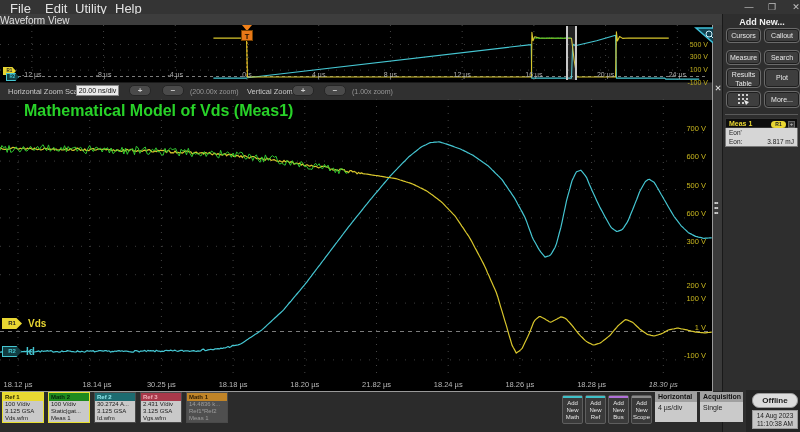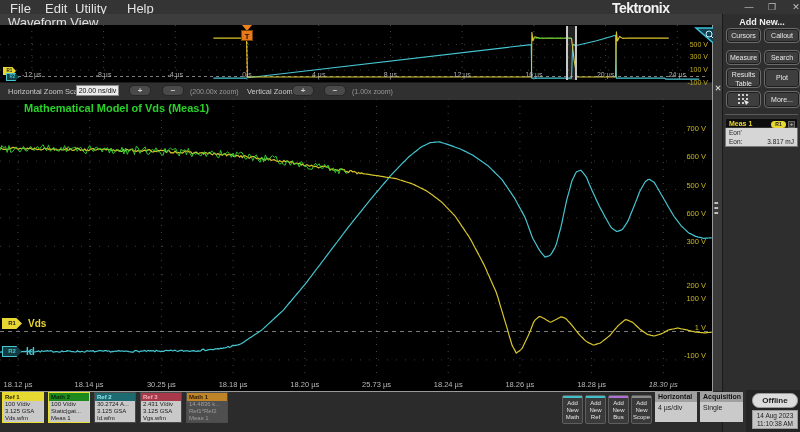--- a/index.html
+++ b/index.html
@@ -6,21 +6,21 @@
   #app{position:relative;width:800px;height:432px;background:#2b2b2b;overflow:hidden;
        font-family:"Liberation Sans",sans-serif;-webkit-font-smoothing:antialiased;}
   .abs{position:absolute;}
   
   #menubar{left:0;top:0;width:800px;height:14px;background:#343434;border-bottom:1px solid #1c1c1c;}
   .menu-item{top:1px;font-size:13px;color:#e3e3e3;cursor:default;}
   #logo{left:612px;top:0px;width:100px;font-size:14px;font-weight:bold;color:#f4f4f4;letter-spacing:-0.5px;}
   .winctl{top:2px;width:14px;height:11px;color:#c0c0c0;font-size:9px;text-align:center;line-height:11px;}
   
   #tabstrip{left:0;top:14px;width:722px;height:11px;background:#3d3d3d;}
-  #tabstrip span{position:absolute;left:8px;top:1px;font-size:13px;color:#e0e0e0;}
+  #tabstrip span{position:absolute;left:0;top:1px;font-size:10px;color:#e0e0e0;}
   
   #waveview{left:0;top:25px;width:712px;height:366px;background:#000;
             border-right:1px solid #9a9a9a;border-bottom:1px solid #9a9a9a;}
   #splitter{left:713px;top:25px;width:9px;height:366px;background:#3a3a3a;}
   #grip{left:714px;top:200px;width:7px;height:18px;color:#cfcfcf;font-size:8px;line-height:5px;letter-spacing:-1px;}
   svg{position:absolute;left:0;}
   #ovsvg{top:0;}
   #mainsvg{top:74px;}
   .ov-time-label{top:46px;width:36px;text-align:center;font-size:7px;color:#adadad;}
   .ov-volt-label{width:34px;text-align:right;font-size:7px;color:#c0ae1e;}
@@ -33,21 +33,21 @@
   #zoomwin{left:566px;top:1px;width:11px;height:54px;background:rgba(190,190,190,0.18);
            border-left:2px solid #c8c8c8;border-right:2px solid #c8c8c8;box-sizing:border-box;}
   
   .chbadge{height:11px;font-size:6px;font-weight:bold;line-height:11px;text-align:center;
            clip-path:polygon(0 0,72% 0,100% 50%,72% 100%,0 100%);}
   .chbadge.yellow{background:#e8d632;color:#222;}
   .chbadge.cyan{background:#123d42;color:#45c6d2;box-shadow:inset 0 0 0 1px #45c6d2;}
   .ovbadge{height:8px;width:13px;font-size:4.5px;line-height:8px;}
   #vds-label{left:28px;font-size:10px;font-weight:bold;color:#e8d632;}
   #id-label{left:26px;font-size:10px;font-weight:bold;color:#45c6d2;}
-  #main-title{left:24px;top:77px;font-size:11px;font-weight:bold;color:#28d228;}
+  #main-title{left:24px;top:77px;font-size:16px;font-weight:bold;color:#28d228;}
   
   #zoombar{left:0;top:57px;width:712px;height:17px;background:#303030;border-top:1px solid #1a1a1a;}
   .zb-label{top:4px;font-size:7.5px;color:#c8c8c8;}
   .zb-dim{top:5px;font-size:7px;color:#979797;}
   #zb-box{left:76px;top:2px;width:43px;height:11px;background:#ebebeb;border:1px solid #888;box-sizing:border-box;
           font-size:7px;color:#111;text-align:center;line-height:9px;}
   .zb-btn{top:2px;width:22px;height:11px;background:#4a4a4a;border:1px solid #262626;border-radius:5px;box-sizing:border-box;
           color:#cfcfcf;font-size:8px;font-weight:bold;text-align:center;line-height:9px;}
   #zb-close{left:713px;top:83px;width:10px;height:10px;color:#e6e6e6;font-size:8.5px;line-height:10px;text-align:center;}
   
@@ -95,22 +95,21 @@
 </style>
 </head>
 <body>
 
 <div id="app">
 
   <div class="abs" id="menubar">
     <span class="abs menu-item" style="left:10px">File</span>
     <span class="abs menu-item" style="left:45px">Edit</span>
     <span class="abs menu-item" style="left:75px">Utility</span>
-    <span class="abs menu-item" style="left:127px">Help</span>
-    <span class="abs" id="logo">Tektronix</span>
+    <span class="abs menu-item" style="left:115px">Help</span>
     <span class="abs winctl" style="left:742px">—</span>
     <span class="abs winctl" style="left:765px">❐</span>
     <span class="abs winctl" style="left:789px">✕</span>
   </div>
 
   <div class="abs" id="tabstrip">
     <span>Waveform View</span>
   </div>
 
   <div class="abs" id="waveview">
@@ -195,25 +194,25 @@
       <div class="ov-time-label" style="left: 372.44px; position: absolute;">8 µs</div>
       <div class="ov-time-label" style="left: 444.16px; position: absolute;">12 µs</div>
       <div class="ov-time-label" style="left: 515.88px; position: absolute;">16 µs</div>
       <div class="ov-time-label" style="left: 587.6px; position: absolute;">20 µs</div>
       <div class="ov-time-label" style="left: 659.32px; position: absolute;">24 µs</div>
       <div class="ov-volt-label" style="left: 674px; top: 15.5px; position: absolute;">500 V</div>
       <div class="ov-volt-label" style="left: 674px; top: 28.3px; position: absolute;">300 V</div>
       <div class="ov-volt-label" style="left: 674px; top: 41.1px; position: absolute;">100 V</div>
       <div class="ov-volt-label" style="left: 674px; top: 53.9px; position: absolute;">-100 V</div>
       <div class="main-time-label" style="left: -4px; position: absolute;">18.12 µs</div>
-      <div class="main-time-label" style="left: 67px; position: absolute;">18.14 µs</div>
+      <div class="main-time-label" style="left: 75px; position: absolute;">18.14 µs</div>
       <div class="main-time-label" style="left: 139.4px; position: absolute;">30.25 µs</div>
       <div class="main-time-label" style="left: 211.1px; position: absolute;">18.18 µs</div>
       <div class="main-time-label" style="left: 282.8px; position: absolute;">18.20 µs</div>
-      <div class="main-time-label" style="left: 354.5px; position: absolute;">25.73 µs</div>
+      <div class="main-time-label" style="left: 354.5px; position: absolute;">21.82 µs</div>
       <div class="main-time-label" style="left: 426.2px; position: absolute;">18.24 µs</div>
       <div class="main-time-label" style="left: 497.9px; position: absolute;">18.26 µs</div>
       <div class="main-time-label" style="left: 569.6px; position: absolute;">18.28 µs</div>
       <div class="main-time-label" style="left: 641.3px; position: absolute; font-style: italic;">18.30 µs</div>
       <div class="main-volt-label" style="left: 666px; top: 98.7px; position: absolute;">700 V</div>
       <div class="main-volt-label" style="left: 666px; top: 127.1px; position: absolute;">600 V</div>
       <div class="main-volt-label" style="left: 666px; top: 155.5px; position: absolute;">500 V</div>
       <div class="main-volt-label" style="left: 666px; top: 183.9px; position: absolute;">600 V</div>
       <div class="main-volt-label" style="left: 666px; top: 212.3px; position: absolute;">300 V</div>
       <div class="main-volt-label" style="left: 666px; top: 256px; position: absolute;">200 V</div>

